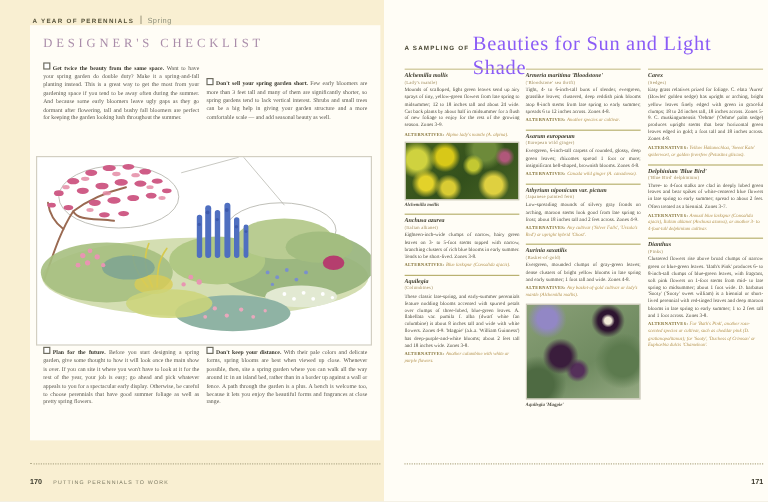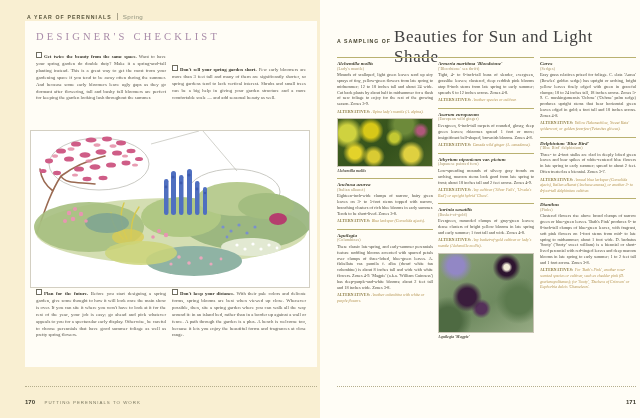--- a/index.html
+++ b/index.html
@@ -25,21 +25,21 @@
   .illus{position:absolute;left:5px;top:109px;width:278px;height:156px;background:#ffffff;
          border:0.6px solid #d3cfc2;}
   .lfooter{position:absolute;left:25px;top:386px;width:292px;border-top:1px dotted #b5ae8d;
            padding-top:3px;font-family:"Liberation Sans",sans-serif;}
   .pgnum{font-weight:bold;font-size:6px;color:#3c3a2c;}
   .runfoot{font-size:4.4px;letter-spacing:1px;color:#77755e;margin-left:5px;}
   
   .pageR{position:absolute;left:320px;top:0;width:320px;height:418px;background:#fffdf6;}
   .kicker{position:absolute;left:17px;top:38px;font-size:5.2px;font-weight:bold;
           letter-spacing:1px;color:#45432f;font-family:"Liberation Sans",sans-serif;}
-  .rtitle{position:absolute;left:74px;top:27px;font-size:17px;color:#404040;letter-spacing:0.6px;}
+  .rtitle{position:absolute;left:74px;top:27px;font-size:17px;color:#8b5cf6;letter-spacing:0.6px;}
   .col{position:absolute;top:57px;width:96px;height:329px;overflow:hidden;}
   .c1{left:17px;} .c2{left:118px;} .c3{left:220px;}
   .rule{border-top:0.8px solid #b9b171;margin:0 0 3px 0;}
   .rule.mid{margin-top:5px;}
   .ename{font-size:5px;font-weight:bold;font-style:italic;color:#3c3a2c;margin:1px 0 0.5px;}
   .ecommon{font-size:3.9px;color:#a08c5e;margin-bottom:1.5px;letter-spacing:0.2px;}
   .ebody{font-size:4.3px;line-height:1.36;color:#4b493d;text-align:justify;}
   .ealt{font-size:4px;color:#b3924e;margin-top:1.5px;line-height:1.35;font-style:italic;}
   .ealt b{color:#86753b;font-style:normal;letter-spacing:0.3px;font-size:3.7px;}
   .pcap{font-size:4px;font-weight:bold;font-style:italic;color:#4f4d42;margin:1.5px 0 3px;}

